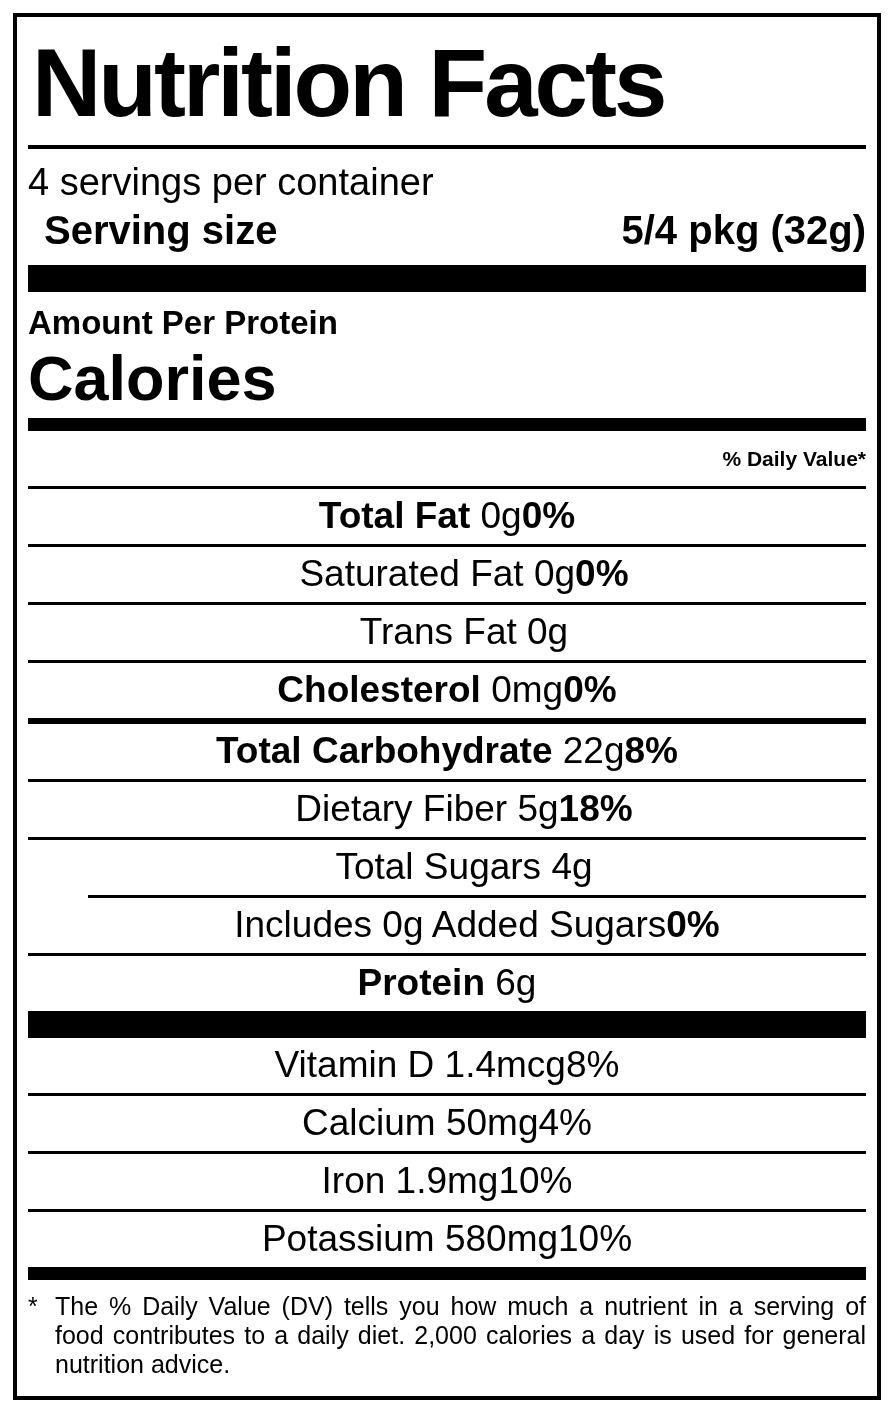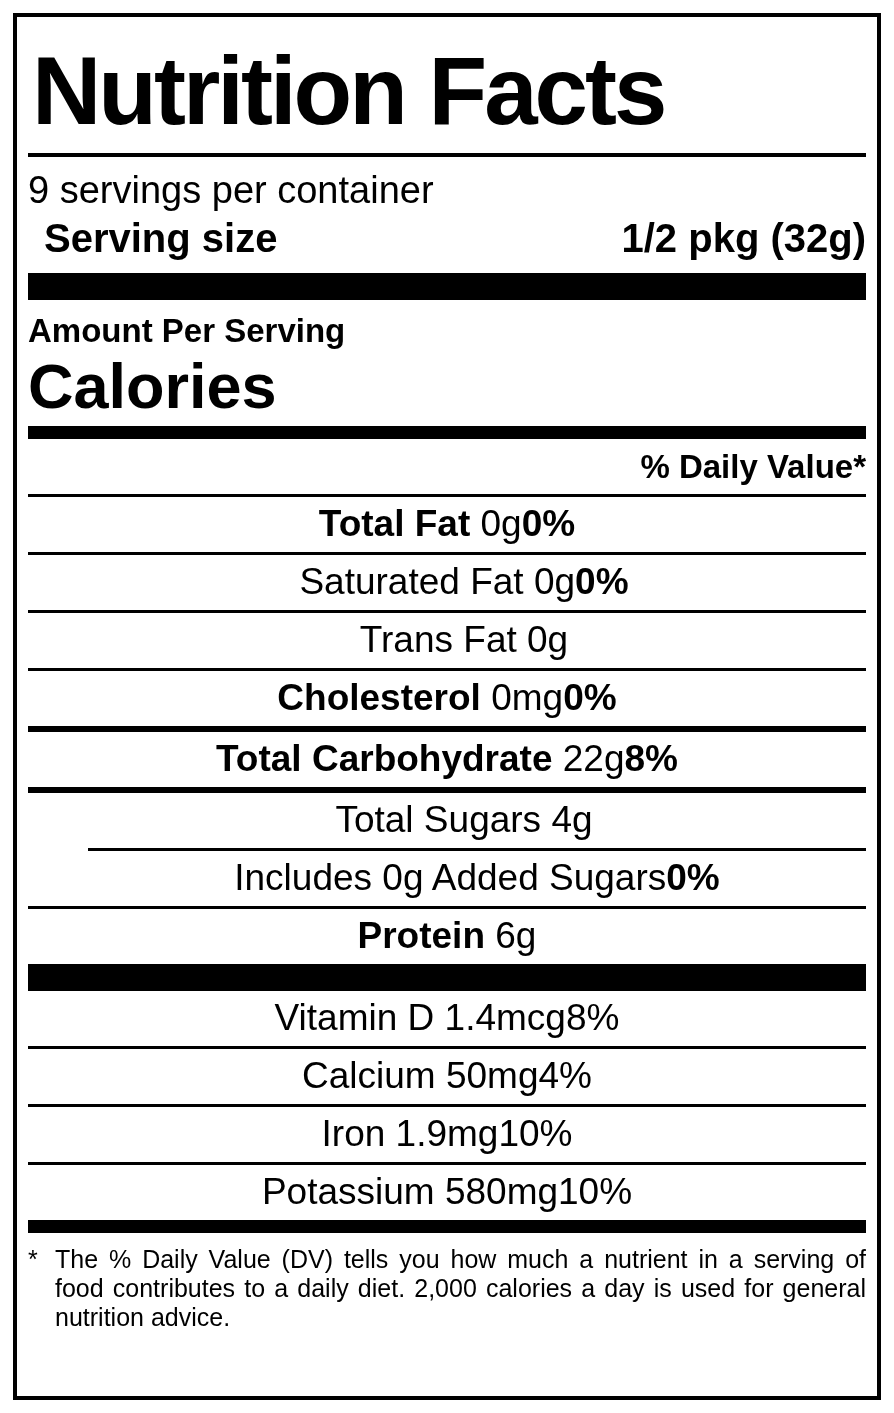--- a/index.html
+++ b/index.html
@@ -9,21 +9,21 @@
     font-family: "Liberation Sans", sans-serif;
     color: #000000;
     position: relative;
   }
   .panel {
     position: absolute;
     left: 13px; top: 13px;
     width: 868px; height: 1387px;
     border: 4px solid #000000;
     background: #ffffff;
-    padding: 8px 11px;
+    padding: 0 11px;
     overflow: hidden;
   }
   
   .title {
     font-size: 96px;
     font-weight: bold;
     letter-spacing: -3px;
     line-height: 100px;
     padding: 16px 0 12px 4px;
     white-space: nowrap;
@@ -52,21 +52,21 @@
   }
   .calories-row {
     display: flex; justify-content: space-between; align-items: flex-end;
     padding: 4px 0 8px 0;
   }
   .cal-label { font-size: 63px; font-weight: bold; line-height: 64px; }
   .cal-value { font-size: 96px; font-weight: bold; line-height: 72px; }
   
   .dv-header {
     text-align: right;
-    font-weight: bold; font-size: 33px; line-height: 38px;
+    font-weight: bold; font-size: 21px; line-height: 38px;
     padding: 9px 0 8px 0;
   }
   
   .row {
     display: flex; justify-content: center; align-items: baseline;
     font-size: 37px; line-height: 40px;
     padding: 7px 0 8px 0;
   }
   .row .nm { white-space: pre-wrap; }
   .l1 { padding-left: 34px; }
@@ -85,30 +85,30 @@
   .fn-text { flex: 1; text-align: justify; }
 </style>
 </head>
 <body>
 
 <div class="panel">
 
   <div class="title">Nutrition Facts</div>
   <div class="sep-title"></div>
 
-  <div class="servings">9 servings per container</div>
+  <div class="servings">4 servings per container</div>
 
   <div class="serving-row">
     <span>Serving size</span>
-    <span>1/2 pkg (32g)</span>
+    <span>5/4 pkg (32g)</span>
   </div>
 
   <div class="bar-thick"></div>
 
-  <div class="amount-per-serving">Amount Per Serving</div>
+  <div class="amount-per-serving">Amount Per Protein</div>
 
   <div class="calories-row">
     <span class="cal-label">Calories</span>
   </div>
 
   <div class="bar-med"></div>
 
   <div class="dv-header">% Daily Value*</div>
   <div class="sep"></div>
 
@@ -136,20 +136,24 @@
   <div class="sep"></div>
 
   <div class="sep"></div>
 
   <div class="row">
     <span class="nm"><span class="b">Total Carbohydrate</span><span> 22g</span></span>
     <span class="dv">8%</span>
   </div>
   <div class="sep"></div>
 
+  <div class="row l1">
+    <span class="nm">Dietary Fiber 5g</span>
+    <span class="dv">18%</span>
+  </div>
   <div class="sep"></div>
 
   <div class="row l1">
     <span class="nm">Total Sugars 4g</span>
   </div>
   <div class="sep ind"></div>
 
   <div class="row l2">
     <span class="nm">Includes 0g Added Sugars</span>
     <span class="dv">0%</span>

